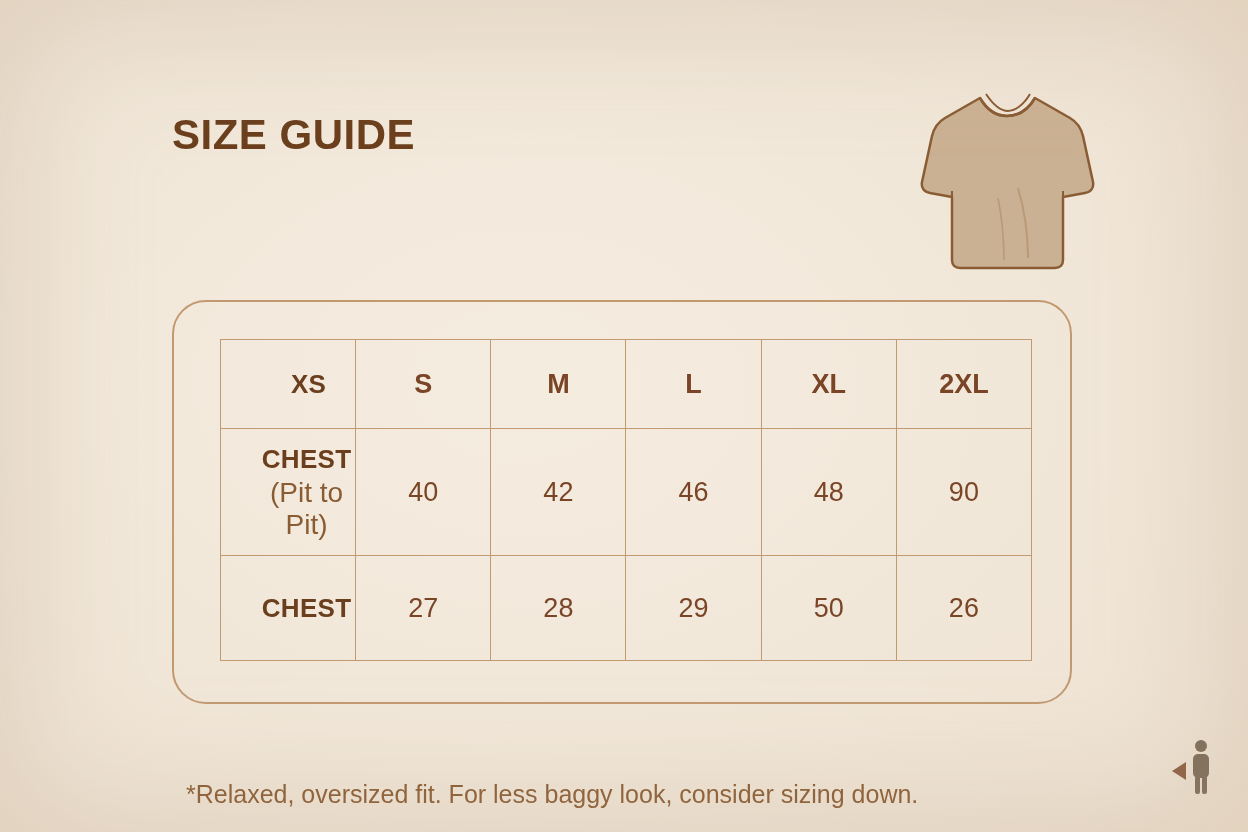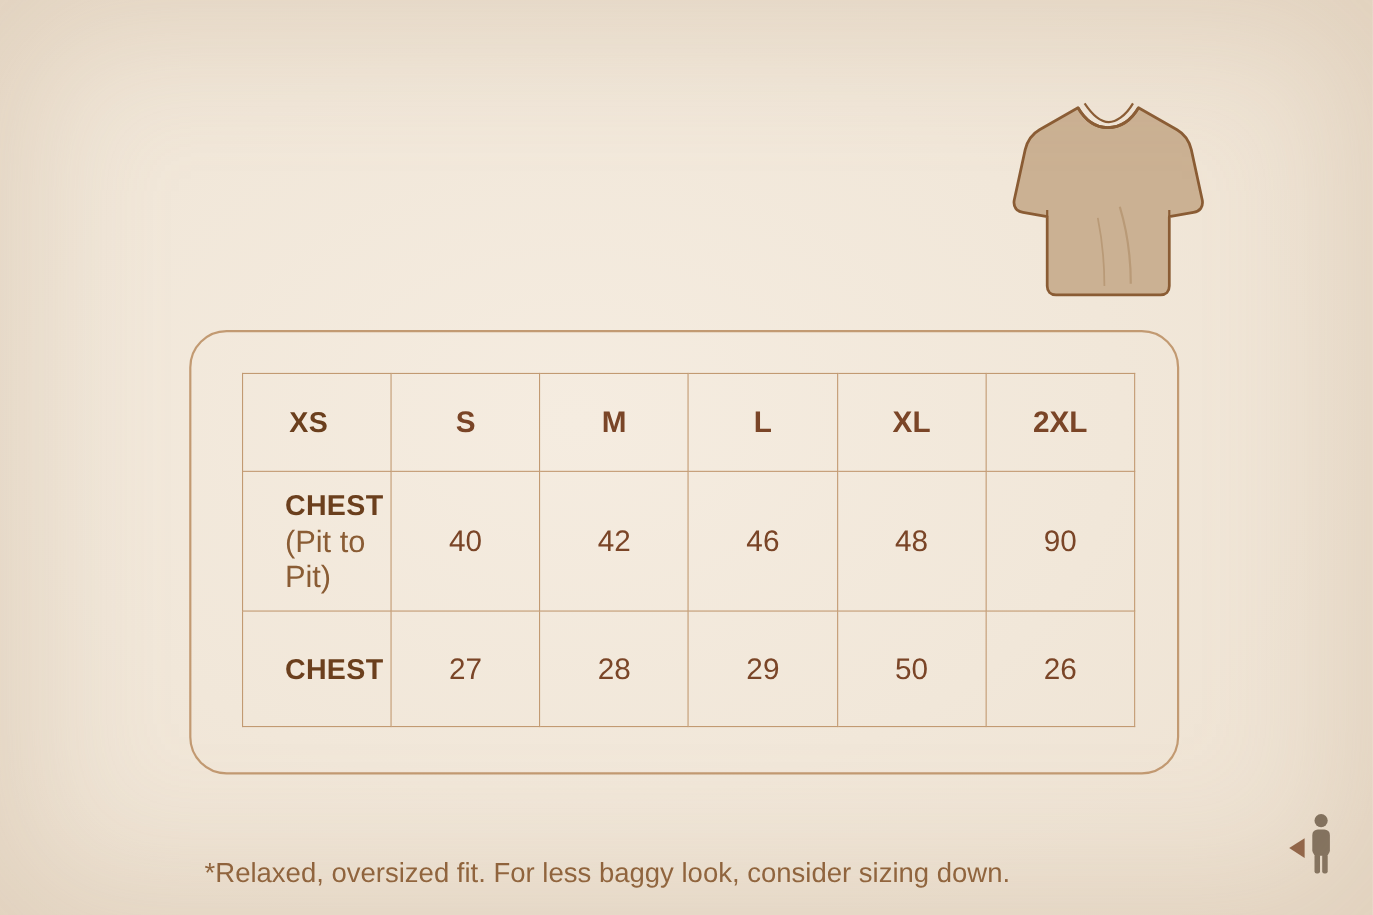--- a/index.html
+++ b/index.html
@@ -79,21 +79,21 @@
     table-layout: fixed;
   }
   table.size-table td {
     border: 1.5px solid #c29a72;
     text-align: center;
     vertical-align: middle;
     color: #7a4527;
     font-size: 27px;
   }
   table.size-table .row-head {
-    text-align: left;
+    text-align: center;
     padding-left: 38px;
     font-weight: bold;
     font-size: 26px;
     color: #6b3f1d;
     letter-spacing: 0.3px;
   }
   table.size-table .row-head .sub {
     display: block;
     font-weight: normal;
     font-size: 28px;
@@ -142,20 +142,21 @@
     border-right: 14px solid #7a4527;
     opacity: 0.85;
   }
 </style>
 </head>
 <body>
 
 <div class="page">
 
   <div class="header">
+    <h1 class="title">SIZE GUIDE</h1>
   </div>
 
   <div class="shirt">
     <svg viewBox="0 0 215 200" width="215" height="200" aria-hidden="true">
       <path d="M62 34 C72 24 88 17 100 14 C104 26 112 32 107 32 C102 33 95 30 92 24
                L62 34 Z" fill="none"></path>
       <path d="M80 20 L45 40 C38 44 34 50 32 58 L22 104 C21 110 24 114 30 115 L52 119
                L52 182 C52 187 55 190 60 190 L155 190 C160 190 163 187 163 182 L163 119
                L185 115 C191 114 194 110 193 104 L183 58 C181 50 177 44 170 40 L135 20
                C128 32 118 38 107 38 C96 38 87 32 80 20 Z" fill="#cbb193" stroke="#8a5c34" stroke-width="2.5" stroke-linejoin="round"></path>

